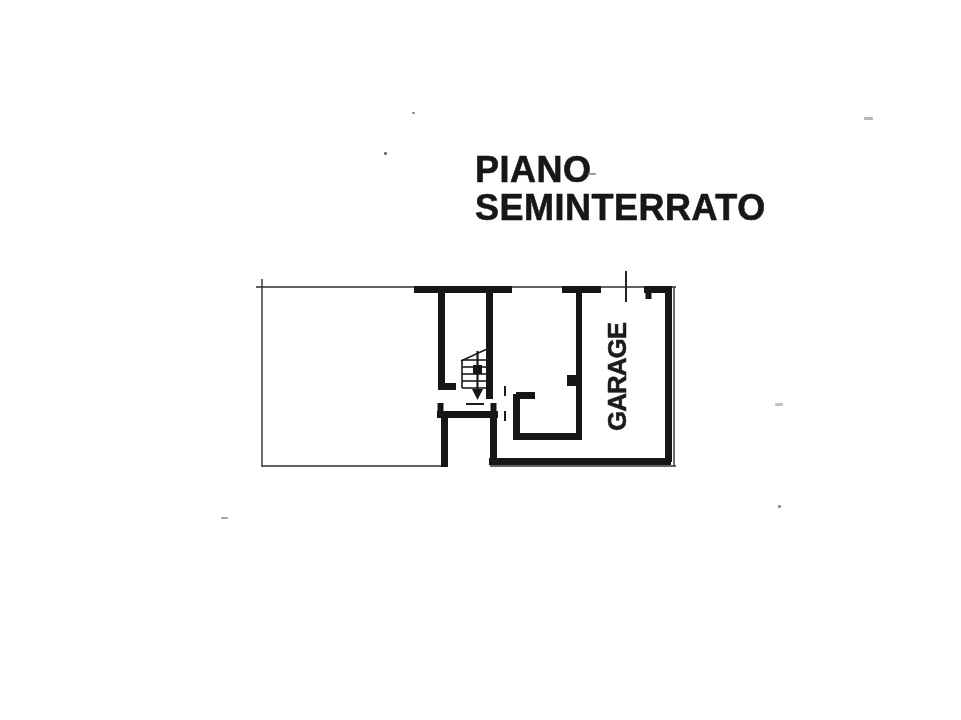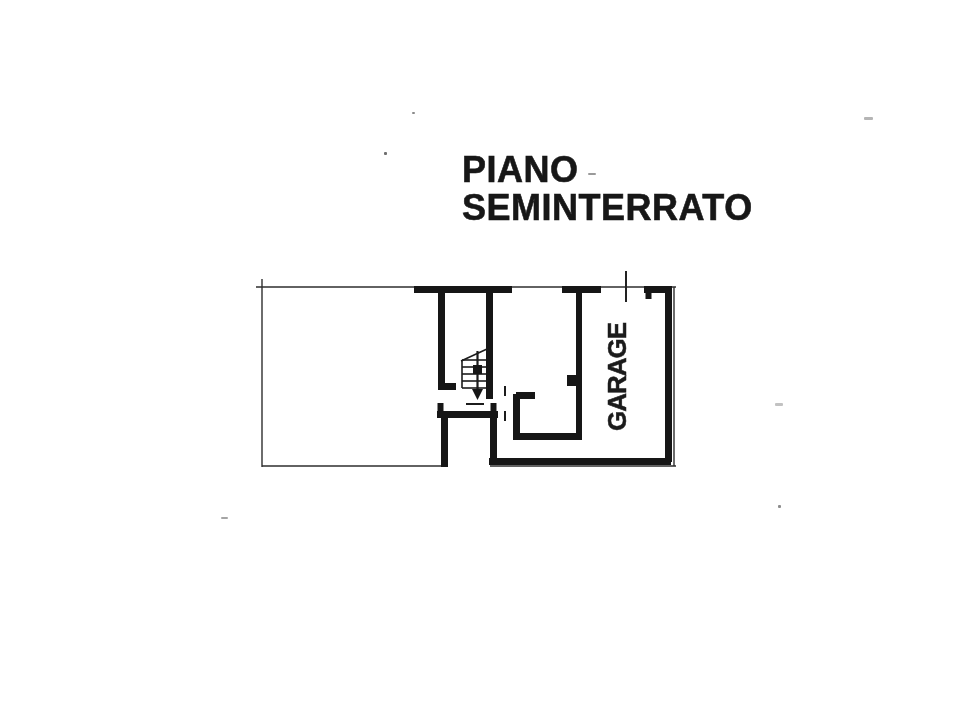--- a/index.html
+++ b/index.html
@@ -9,21 +9,21 @@
     font-family:"Liberation Sans", sans-serif;
     position:relative;
     overflow:hidden;
   }
   .canvas{
     position:absolute;left:0;top:0;width:961px;height:720px;
     background:#ffffff;
   }
   .plan-title{
     position:absolute;
-    left:462px;top:151px;
+    left:475px;top:151px;
     font-family:"Liberation Sans", sans-serif;
     font-weight:bold;
     font-size:36px;
     line-height:38px;
     letter-spacing:0.5px;
     color:#171717;
     white-space:nowrap;
     -webkit-text-stroke:0.6px #171717;
   }
   .room-label{

